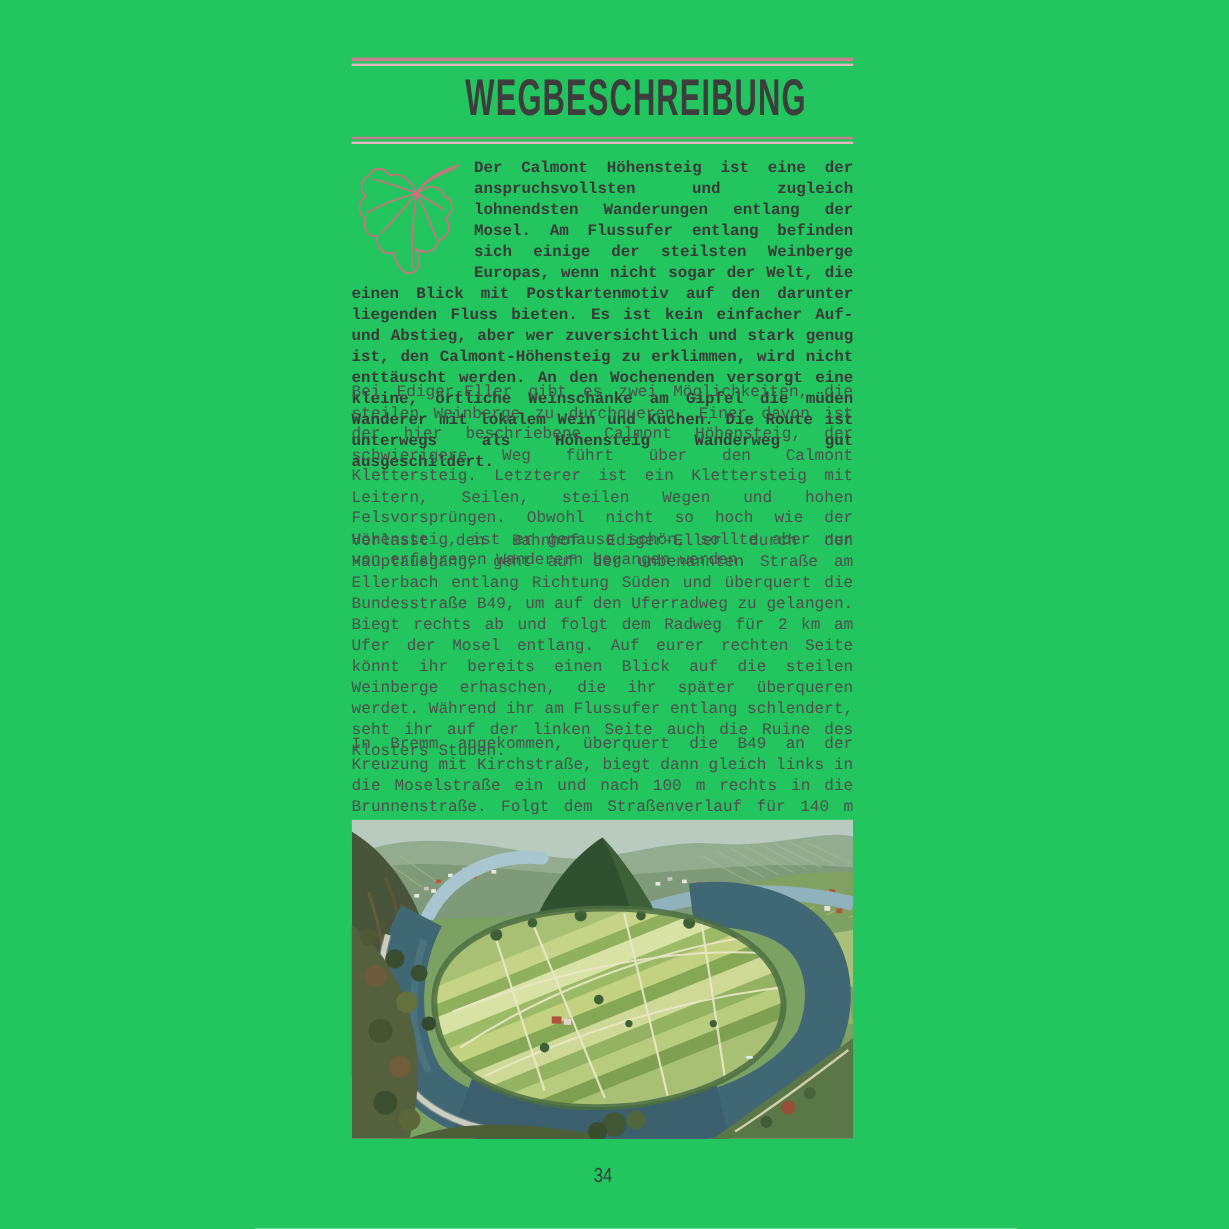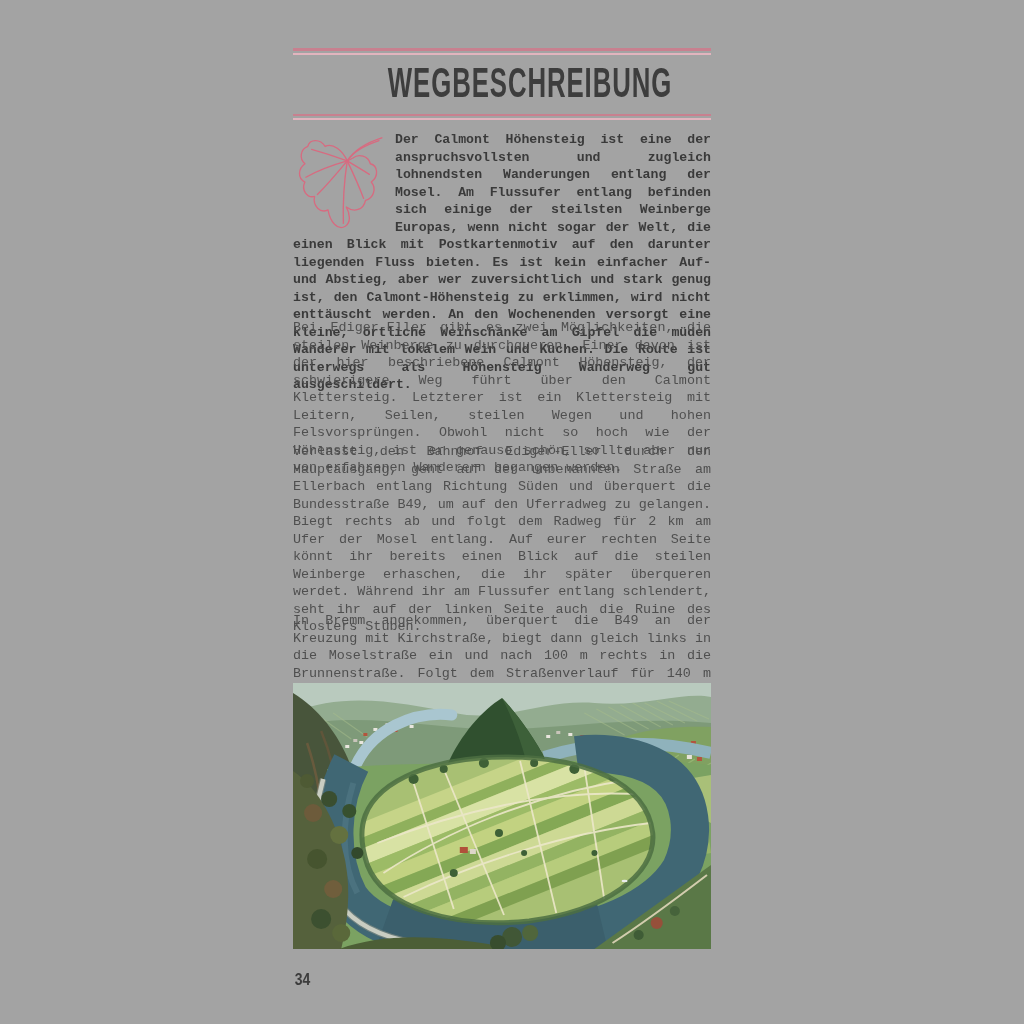--- a/index.html
+++ b/index.html
@@ -1,17 +1,17 @@
 <!DOCTYPE html>
 <html lang="de"><head>
 <meta charset="utf-8">
 <style>
   html,body { margin:0; padding:0; background:#ffffff; }
   .page {
-    position:relative; width:1024px; height:1024px; background:#a3a3a3;
+    position:relative; width:1024px; height:1024px; background:#22c55e;
     font-family:"Liberation Sans", sans-serif; overflow:hidden;
   }
   
   .title-block { position:absolute; left:293px; top:48px; width:418px; text-align:center; }
   .rule .r1 { display:block; height:2.5px; background:#c8808f; }
   .rule .r2 { display:block; height:2px; margin-top:2px; background:#e2b4be; }
   h1.title { margin:5px 0 6px 0; line-height:44px; height:48px; white-space:nowrap; }
   .title-inner {
     display:inline-block; transform:scaleX(0.60); transform-origin:center;
     font-size:43px; font-weight:700; letter-spacing:1.5px; color:#3d3d3d;
@@ -25,22 +25,22 @@
   .para.p2 { top:319px; }
   .para.p3 { top:443px; }
   .para.p4 { top:612px; }
   .leaf-float { float:left; width:95px; height:100px; margin:2px 7px 2px 0; }
   .leaf-float svg { display:block; }
   
   figure.photo { position:absolute; left:293px; top:683px; width:418px; height:266px; margin:0; }
   figure.photo svg { display:block; width:100%; height:100%; }
   
   .page-number {
-    position:absolute; left:293px; top:970px; width:418px; 
-    font-size:17px; font-weight:700; color:#3c3c3c;
+    position:absolute; left:293px; top:970px; width:418px; text-align:center;
+    font-size:17px; font-weight:400; color:#3c3c3c;
   }
   .page-number span { display:inline-block; transform:scaleX(0.82); transform-origin:center; }
 </style>
 </head>
 <body>
 
 <div class="page">
 
   <header class="title-block">
     <div class="rule">

